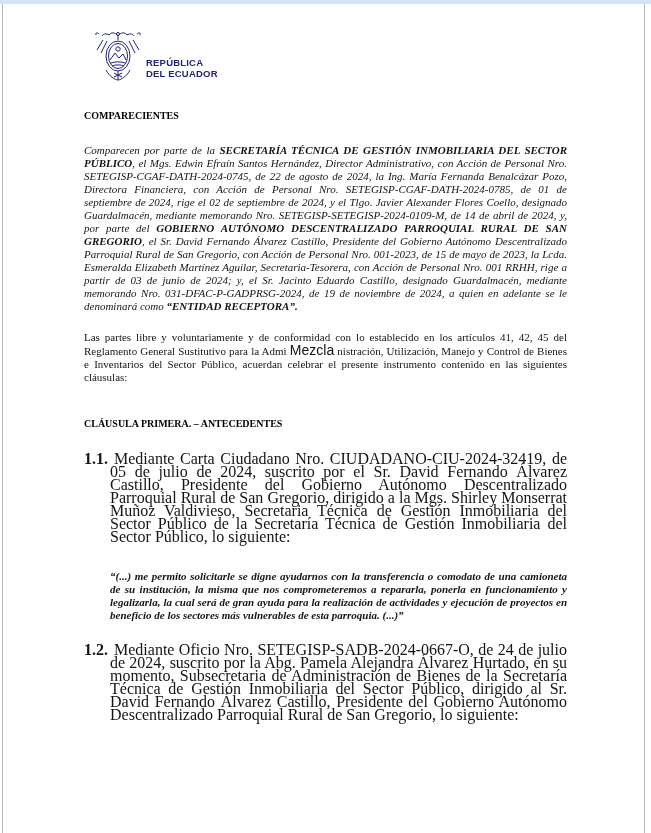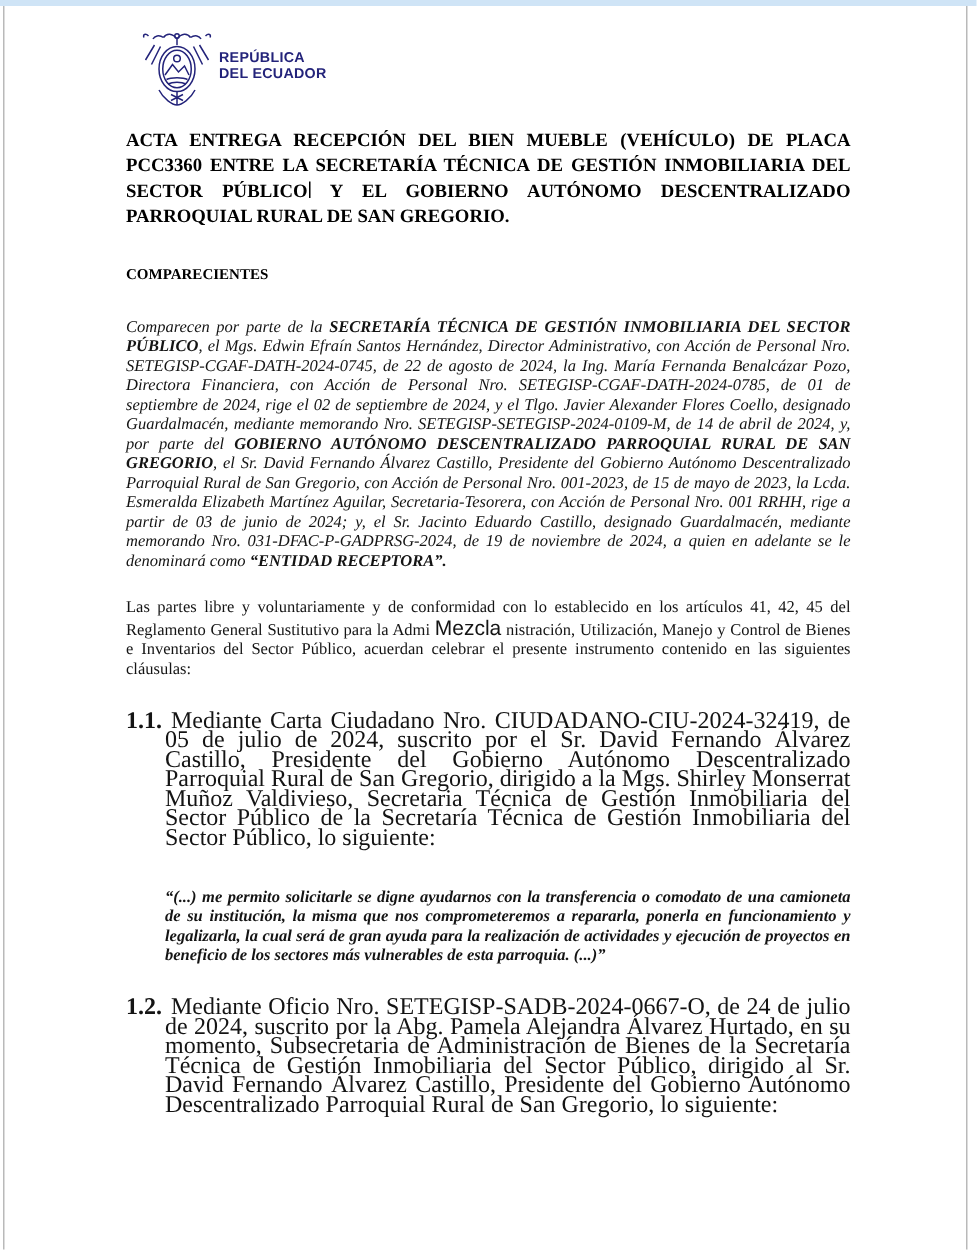--- a/index.html
+++ b/index.html
@@ -9,21 +9,21 @@
     -webkit-font-smoothing:antialiased;
   }
   .top-strip{position:absolute;top:0;left:0;width:651px;height:4px;background:#cfe4f6;}
   .edge{position:absolute;top:4px;bottom:0;width:1px;background:#b9b9b9;}
   .edge-left{left:2px;}
   .edge-right{left:644px;}
   .content{position:absolute;top:4px;left:0;width:651px;padding:0 84px;box-sizing:border-box;}
 
   
   .header{position:relative;height:81px;}
-  .logo{position:absolute;left:9px;top:14px;display:flex;align-items:center;}
+  .logo{position:absolute;left:9px;top:24px;display:flex;align-items:flex-end;}
   .logo svg{display:block;}
   .logo-caption{
     font-family:"Liberation Sans", sans-serif;font-weight:bold;font-size:9.5px;line-height:11px;
     color:#23237a;letter-spacing:.2px;margin-left:3px;margin-bottom:9px;white-space:pre-line;
   }
   .org-name{
     position:absolute;right:0;top:24px;text-align:center;
     font-family:"Liberation Sans", sans-serif;font-weight:bold;font-size:10.6px;line-height:12.5px;
     color:#23237a;letter-spacing:.1px;
   }
@@ -95,29 +95,29 @@
 
           <path d="M25 43 L25 52 M21 45 L29 49 M29 45 L21 49"></path>
           <path d="M13 42 C16 48, 22 52, 25 52 C28 52, 34 48, 37 42"></path>
         </svg>
       </span>
       <div class="logo-caption">REPÚBLICA
 DEL ECUADOR</div>
     </div>
   </div>
 
-  <p class="doc-title"><span class="b">ACTA ENTREGA RECEPCIÓN DEL BIEN MUEBLE (VEHÍCULO) DE PLACA PCC3360 ENTRE LA SECRETARÍA TÉCNICA DE GESTIÓN INMOBILIARIA DEL SECTOR PÚBLICO</span><span class="cursor"></span><span class="b"> Y EL GOBIERNO AUTÓNOMO DESCENTRALIZADO PARROQUIAL RURAL DE SAN GREGORIO.</span></p>
 
 
   <p class="sec-heading">COMPARECIENTES</p>
 
   <p class="body-par par-comparecientes"><span>Comparecen por parte de la </span><span class="b">SECRETARÍA TÉCNICA DE GESTIÓN INMOBILIARIA DEL SECTOR PÚBLICO</span><span>, el Mgs. Edwin Efraín Santos Hernández, Director Administrativo, con Acción de Personal Nro. SETEGISP-CGAF-DATH-2024-0745, de 22 de agosto de 2024, la Ing. María Fernanda Benalcázar Pozo, Directora Financiera, con Acción de Personal Nro. SETEGISP-CGAF-DATH-2024-0785, de 01 de septiembre de 2024, rige el 02 de septiembre de 2024, y el Tlgo. Javier Alexander Flores Coello, designado Guardalmacén, mediante memorando Nro. SETEGISP-SETEGISP-2024-0109-M, de 14 de abril de 2024, y, por parte del </span><span class="b">GOBIERNO AUTÓNOMO DESCENTRALIZADO PARROQUIAL RURAL DE SAN GREGORIO</span><span>, el Sr. David Fernando Álvarez Castillo, Presidente del Gobierno Autónomo Descentralizado Parroquial Rural de San Gregorio, con Acción de Personal Nro. 001-2023, de 15 de mayo de 2023, la Lcda. Esmeralda Elizabeth Martínez Aguilar, Secretaria-Tesorera, con Acción de Personal Nro. 001 RRHH, rige a partir de 03 de junio de 2024; y, el Sr. Jacinto Eduardo Castillo, designado Guardalmacén, mediante memorando Nro. 031-DFAC-P-GADPRSG-2024, de 19 de noviembre de 2024, a quien en adelante se le denominará como </span><span class="b">“ENTIDAD RECEPTORA”.</span></p>
 
   <p class="body-par par-legal"><span>Las partes libre y voluntariamente y de conformidad con lo establecido en los artículos 41, 42, 45 del Reglamento General Sustitutivo para la Admi </span><span class="sans">Mezcla</span><span> nistración, Utilización, Manejo y Control de Bienes e Inventarios del Sector Público, acuerdan celebrar el presente instrumento contenido en las siguientes cláusulas:</span></p>
 
+  <p class="sec-heading clausula">CLÁUSULA PRIMERA. – ANTECEDENTES</p>
 
   <p class="item"><span class="num">1.1.</span><span><span>Mediante Carta Ciudadano Nro. CIUDADANO-CIU-2024-32419, de 05 de julio de 2024, suscrito por el Sr. David Fernando Álvarez Castillo, Presidente del Gobierno Autónomo Descentralizado Parroquial Rural de San Gregorio, dirigido a la Mgs. Shirley Monserrat Muñoz Valdivieso, Secretaria Técnica de Gestión Inmobiliaria del Sector Público de la Secretaría Técnica de Gestión Inmobiliaria del Sector Público, lo siguiente:</span></span></p>
 
   <p class="quote"><span class="b i">“(...) me permito solicitarle se digne ayudarnos con la transferencia o comodato de una camioneta de su institución, la misma que nos comprometeremos a repararla, ponerla en funcionamiento y legalizarla, la cual será de gran ayuda para la realización de actividades y ejecución de proyectos en beneficio de los sectores más vulnerables de esta parroquia. (...)”</span></p>
 
   <p class="item"><span class="num">1.2.</span><span><span>Mediante Oficio Nro. SETEGISP-SADB-2024-0667-O, de 24 de julio de 2024, suscrito por la Abg. Pamela Alejandra Álvarez Hurtado, en su momento, Subsecretaria de Administración de Bienes de la Secretaría Técnica de Gestión Inmobiliaria del Sector Público, dirigido al Sr. David Fernando Álvarez Castillo, Presidente del Gobierno Autónomo Descentralizado Parroquial Rural de San Gregorio, lo siguiente:</span></span></p>
 
 </div>
 
 </body></html>

